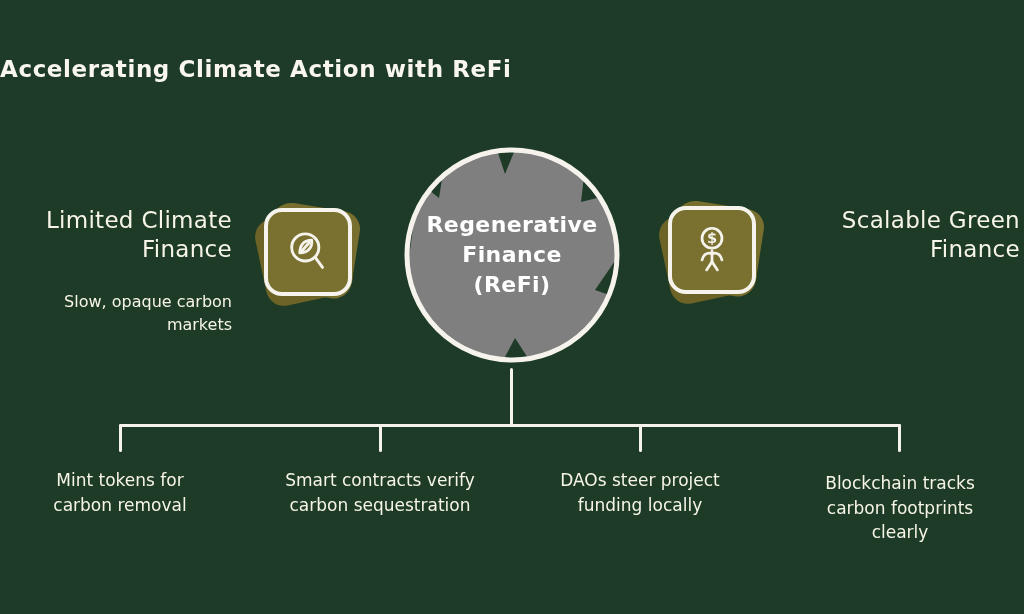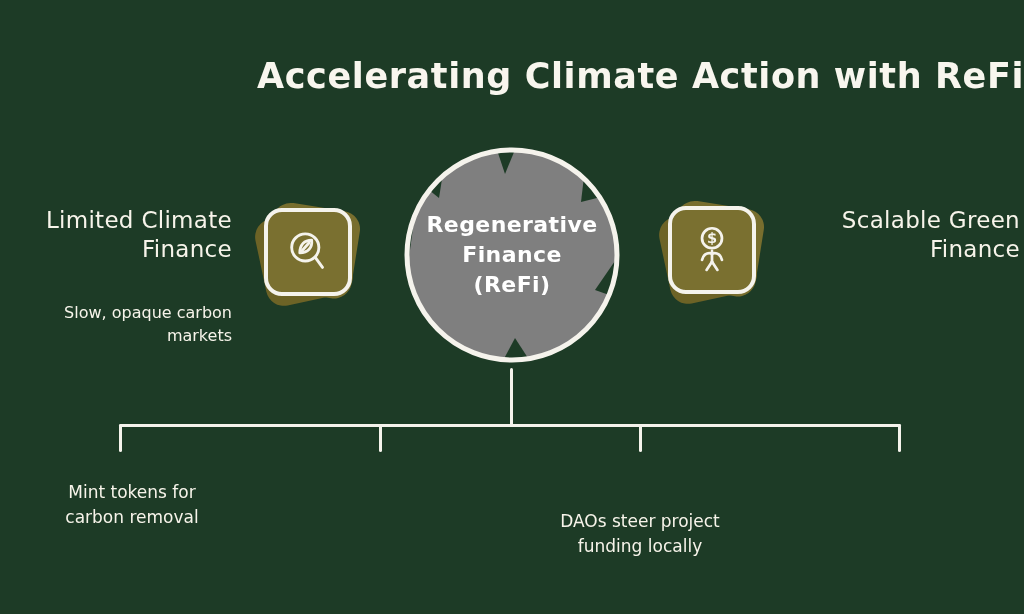--- a/index.html
+++ b/index.html
@@ -13,40 +13,40 @@
     position: relative;
     width: 1024px; height: 614px;
     color: #f7f4ea;
   }
   .pre { white-space: pre-line; }
 
   
   .title {
     position: absolute; left: 0; right: 0; top: 56px;
     margin: 0;
-    text-align: right;
-    font-size: 35px; font-weight: bold;
+    text-align: left;
+    font-size: 23px; font-weight: bold;
     letter-spacing: 0.6px;
     color: #f8f6ee;
   }
 
   
   .side-heading {
     position: absolute;
     font-size: 23px; font-weight: normal;
     line-height: 1.25;
     letter-spacing: 0.3px;
   }
   .side-body {
     position: absolute;
     font-size: 16px; font-weight: normal;
     line-height: 1.45;
   }
   .left-heading  { left: 22px;  width: 210px; top: 206px; text-align: right; }
-  .left-body     { left: 12px;  width: 220px; top: 290px; text-align: right; margin-top: 11px; }
+  .left-body     { left: 12px;  width: 220px; top: 290px; text-align: right; }
   .right-heading { left: 790px; width: 230px; top: 206px; text-align: right; }
   .right-body    { left: 790px; width: 215px; top: 288px; text-align: left; }
 
   
   .badge { position: absolute; width: 88px; height: 88px; }
   .badge-left  { left: 264px; top: 208px; }
   .badge-right { left: 668px; top: 206px; }
   .badge .back, .badge .front {
     position: absolute; inset: 0;
     border-radius: 18px;
@@ -84,23 +84,23 @@
   .tick4 { left: 898px; }
 
   
   .branch {
     position: absolute;
     top: 468px;
     text-align: center;
     font-size: 17px; font-weight: normal;
     line-height: 1.45;
   }
-  .branch1 { left: 32px;  width: 200px; margin-top: 12px; }
+  .branch1 { left: 20px;  width: 200px; }
   .branch2 { left: 255px; width: 250px; }
-  .branch3 { left: 515px; width: 250px; margin-top: 41px; }
+  .branch3 { left: 515px; width: 250px; }
   .branch4 { left: 790px; width: 220px; top: 471px; }
 </style>
 </head>
 <body>
 
 <div class="canvas">
 
   <h1 class="title">Accelerating Climate Action with ReFi</h1>
 
   <div class="side-heading left-heading pre">Limited Climate
@@ -170,16 +170,21 @@
 
   <div class="line stem"></div>
   <div class="line hbar"></div>
   <div class="line tick tick1"></div>
   <div class="line tick tick2"></div>
   <div class="line tick tick3"></div>
   <div class="line tick tick4"></div>
 
   <div class="branch branch1 pre">Mint tokens for
 carbon removal</div>
+  <div class="branch branch2 pre">Smart contracts verify
+carbon sequestration</div>
   <div class="branch branch3 pre">DAOs steer project
 funding locally</div>
+  <div class="branch branch4 pre">Blockchain tracks
+carbon footprints
+clearly</div>
 
 </div>
 
 </body></html>

